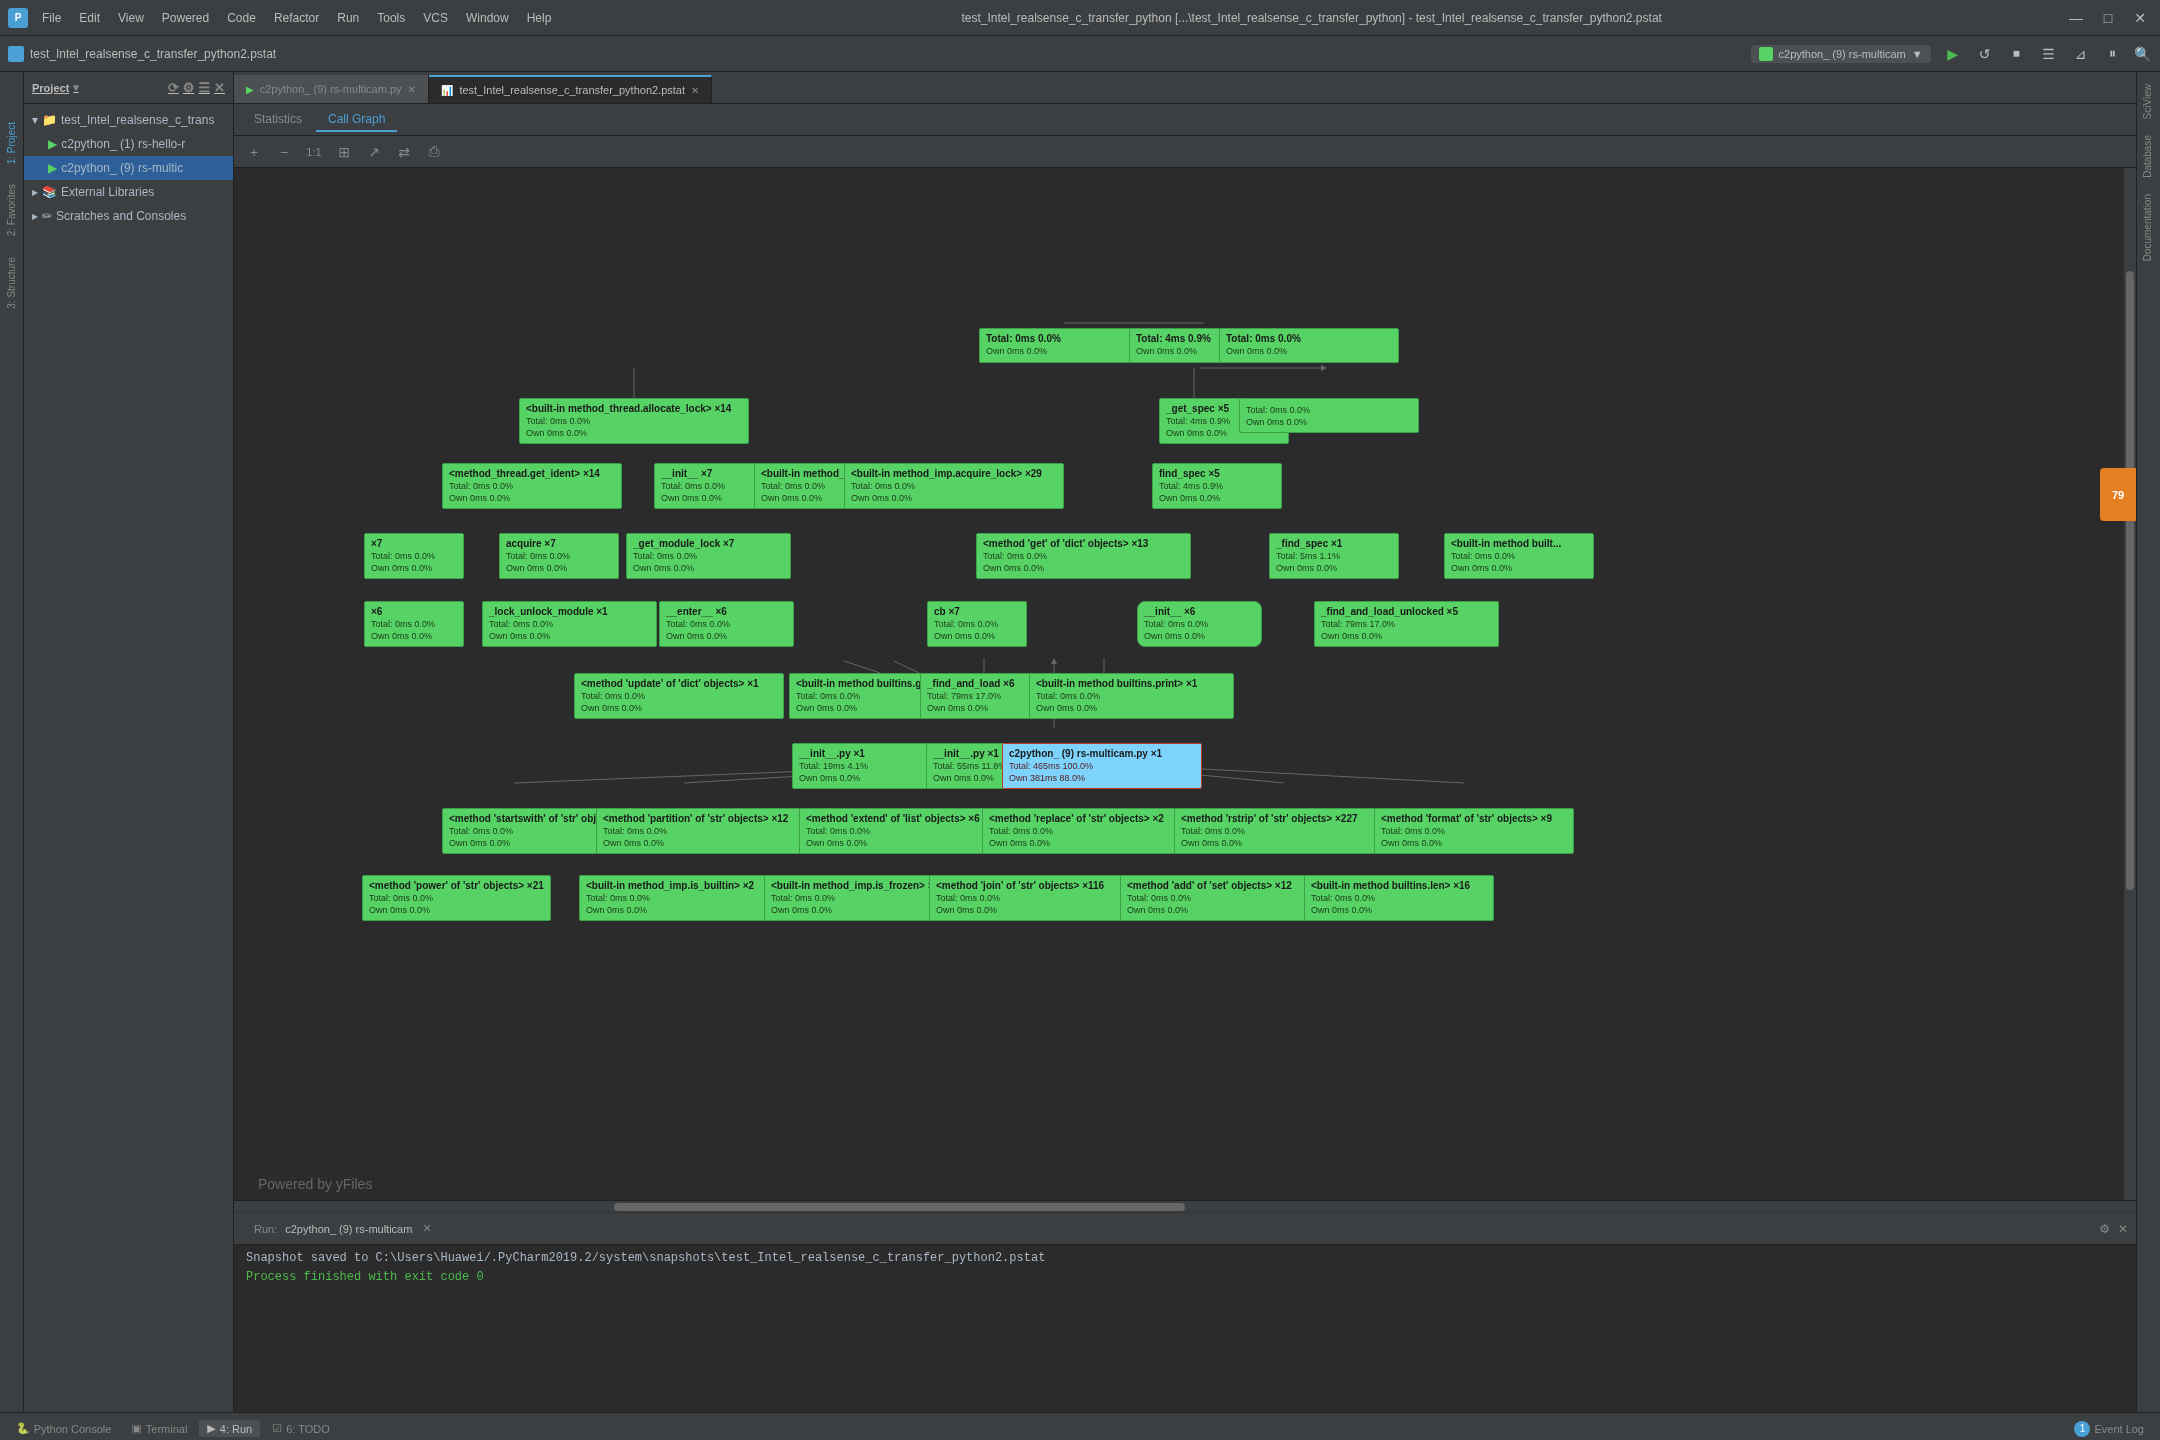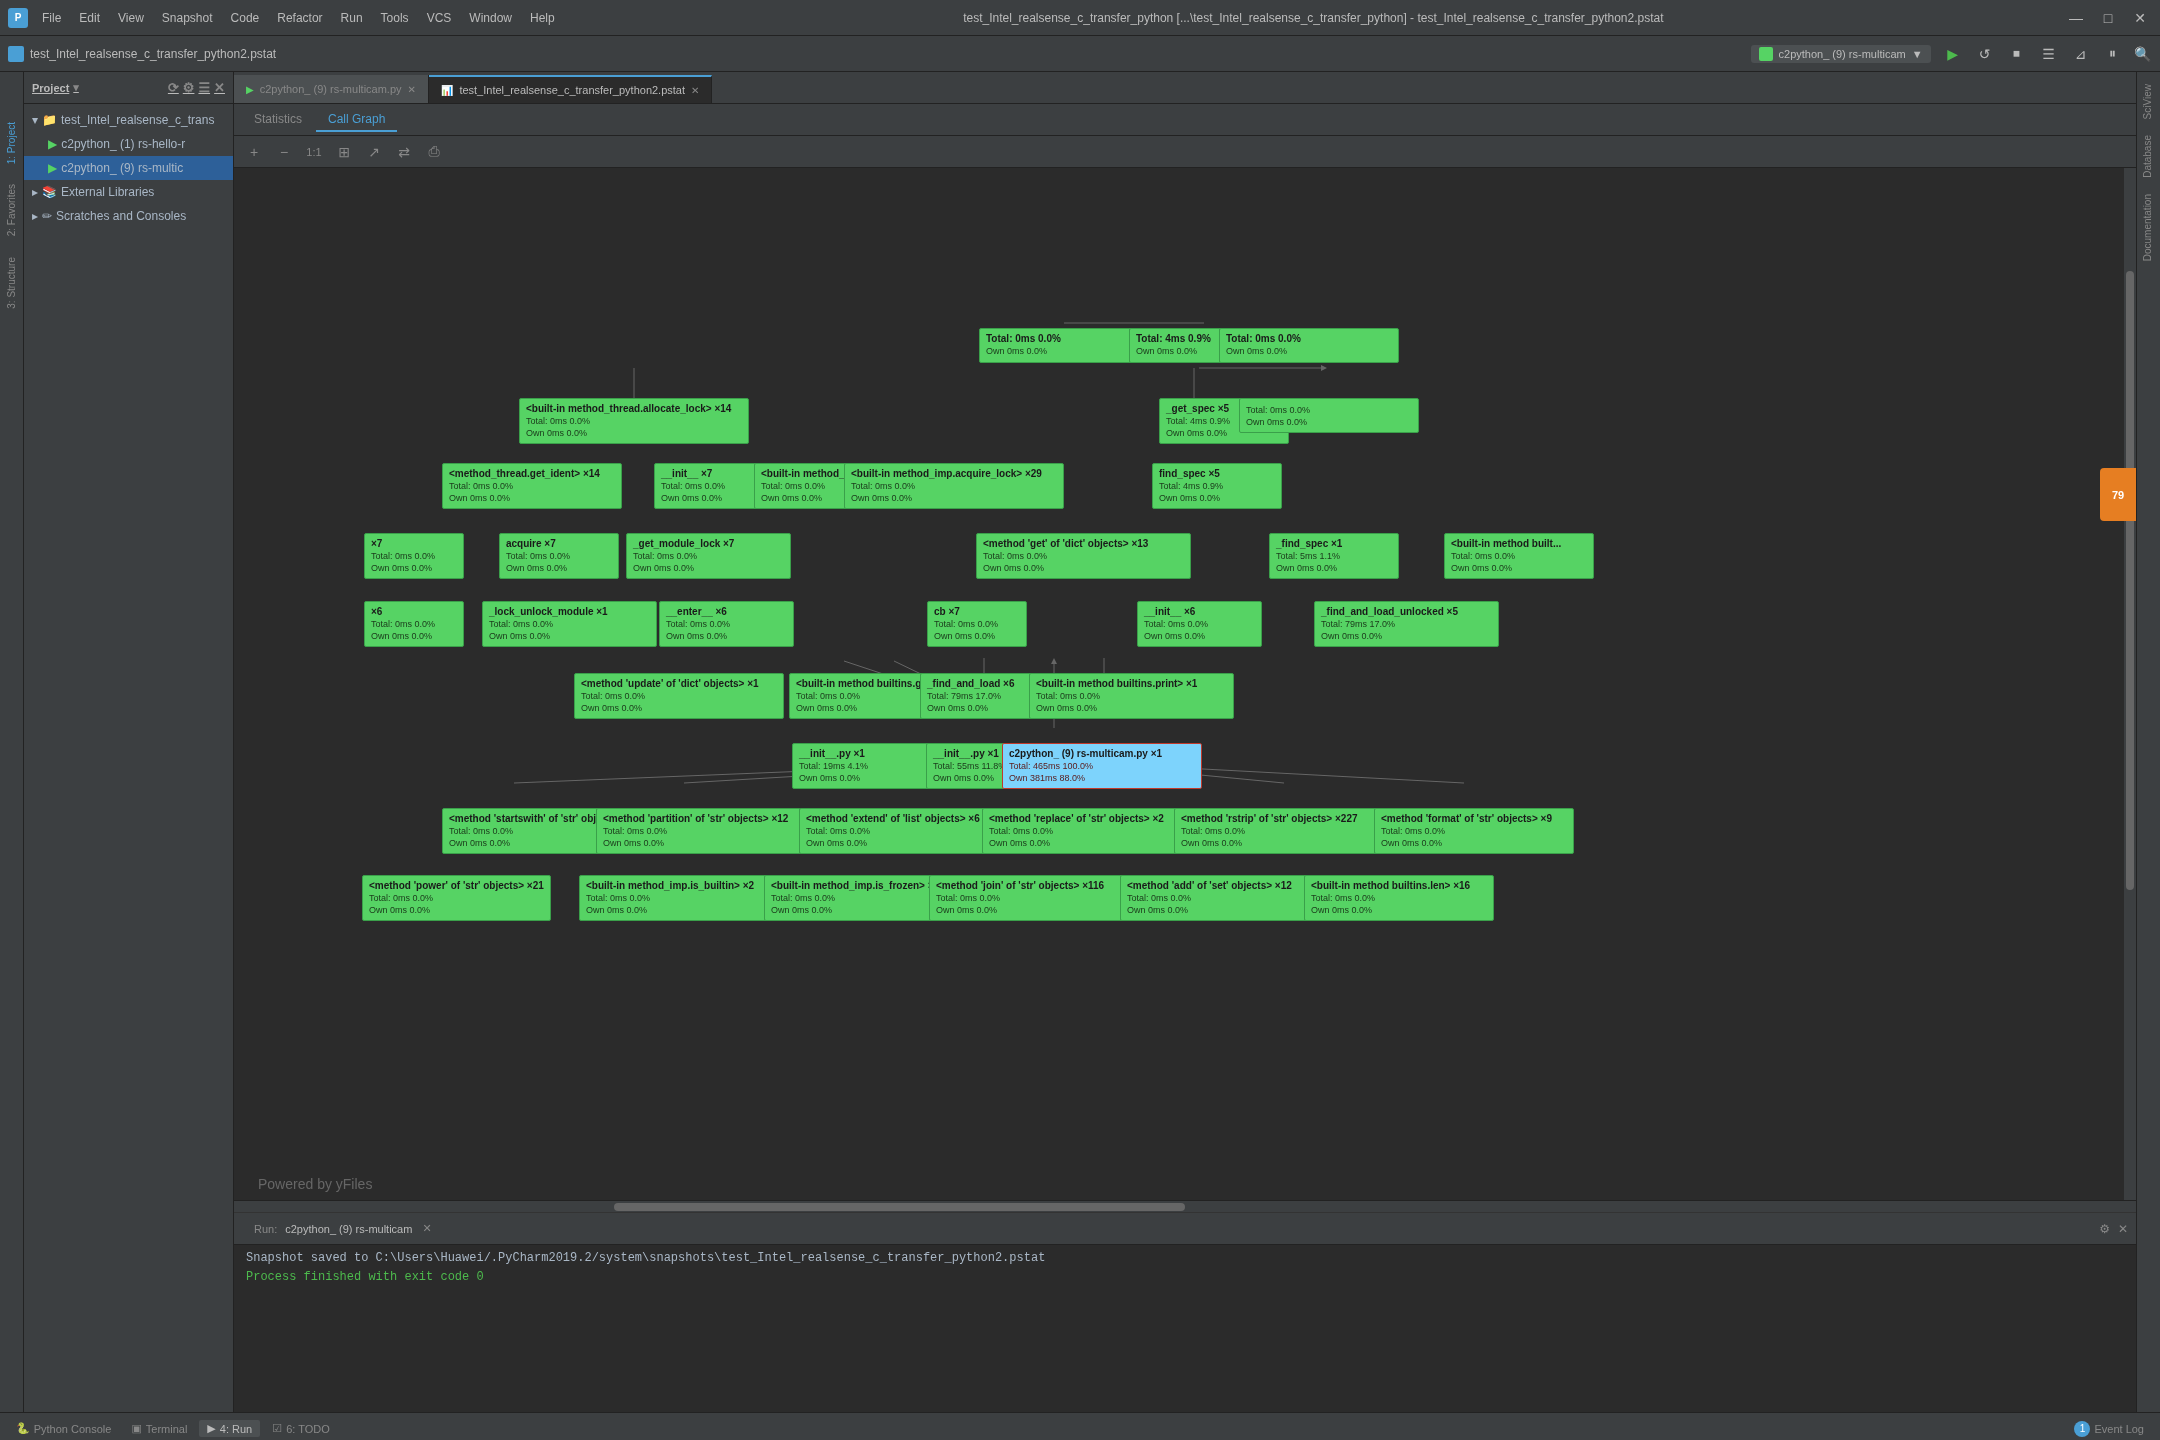--- a/index.html
+++ b/index.html
@@ -336,21 +336,21 @@
 </head>
 <body>
 
 <div id="titlebar">
 
   <div style="width:20px;height:20px;margin-right:6px;background:#4a9fd5;border-radius:3px;display:flex;align-items:center;justify-content:center;font-size:10px;font-weight:bold;color:white;">P</div>
   <div class="menus">
     <span>File</span>
     <span>Edit</span>
     <span>View</span>
-    <span>Snapshot</span>
+    <span>Powered</span>
     <span>Code</span>
     <span>Refactor</span>
     <span>Run</span>
     <span>Tools</span>
     <span>VCS</span>
     <span>Window</span>
     <span>Help</span>
   </div>
   <div class="title">test_Intel_realsense_c_transfer_python [...\test_Intel_realsense_c_transfer_python] - test_Intel_realsense_c_transfer_python2.pstat</div>
   <div class="controls">
@@ -595,21 +595,21 @@
         <div class="graph-node" style="left:425px;top:398px;min-width:135px;">
           <div class="node-title">__enter__ ×6</div>
           <div class="node-stat">Total: 0ms 0.0%</div>
           <div class="node-stat">Own  0ms 0.0%</div>
         </div>
         <div class="graph-node" style="left:693px;top:398px;min-width:100px;">
           <div class="node-title">cb ×7</div>
           <div class="node-stat">Total: 0ms 0.0%</div>
           <div class="node-stat">Own  0ms 0.0%</div>
         </div>
-        <div class="graph-node" style="left:903px;top:398px;min-width:125px;">
+        <div class="graph-node" style="left:903px;top:398px;min-width:125px;border-radius:8px;">
           <div class="node-title">__init__ ×6</div>
           <div class="node-stat">Total: 0ms 0.0%</div>
           <div class="node-stat">Own  0ms 0.0%</div>
         </div>
         <div class="graph-node" style="left:1080px;top:398px;min-width:185px;">
           <div class="node-title">_find_and_load_unlocked ×5</div>
           <div class="node-stat">Total: 79ms 17.0%</div>
           <div class="node-stat">Own  0ms 0.0%</div>
         </div>
 

